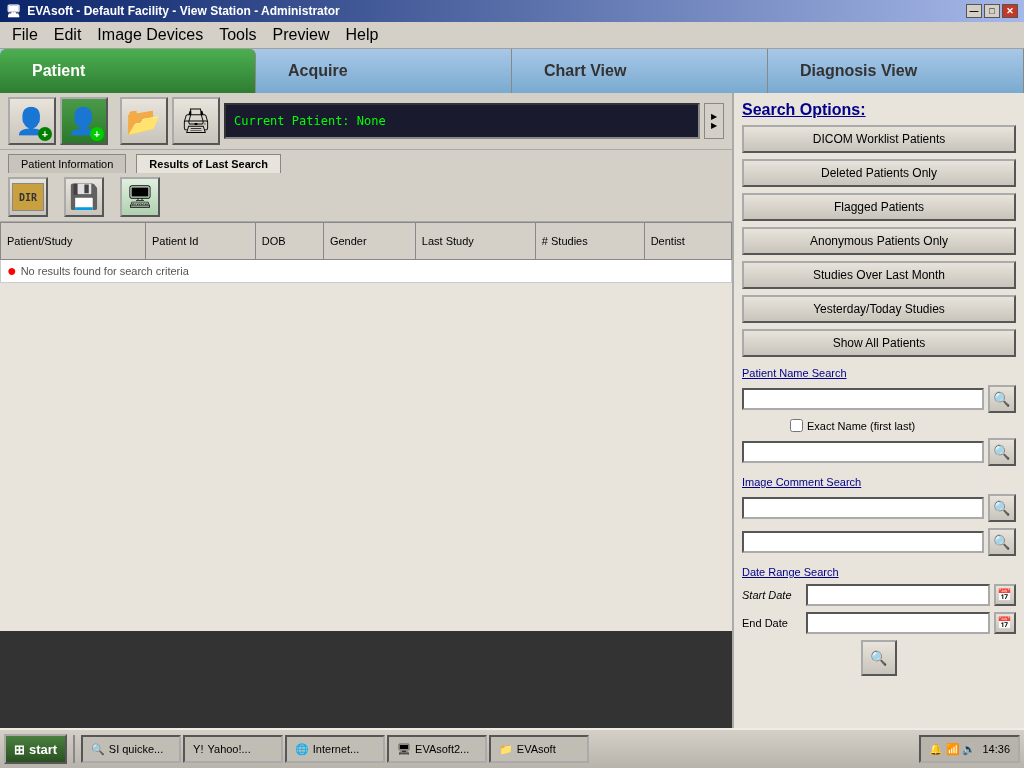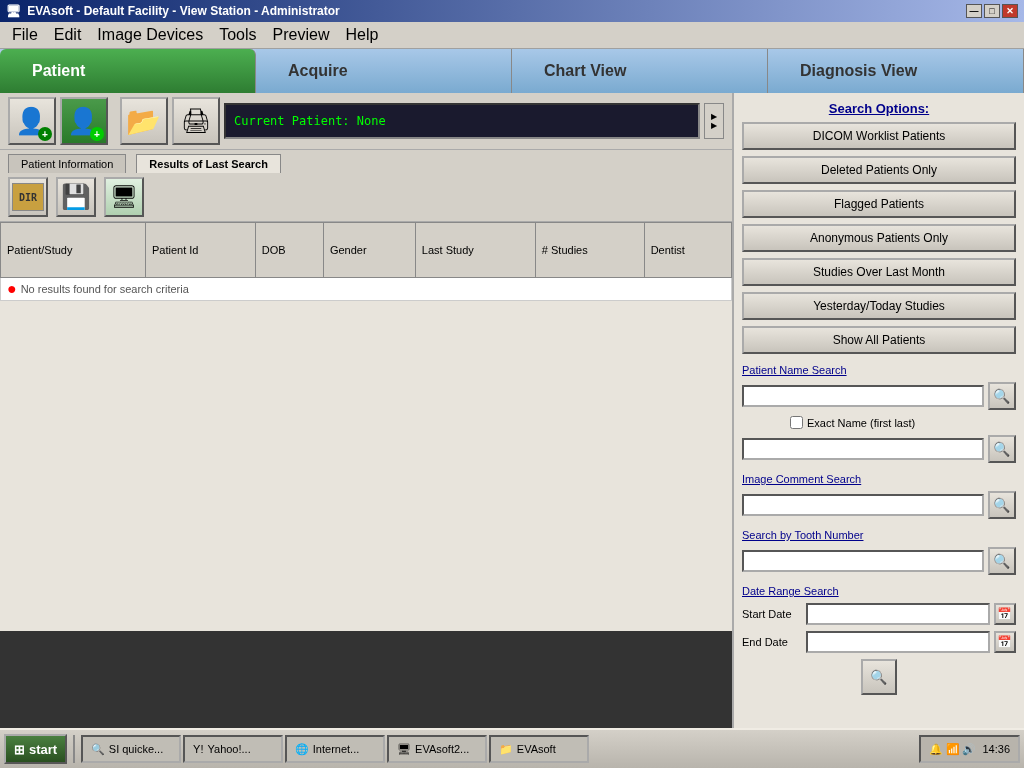--- a/index.html
+++ b/index.html
@@ -151,35 +151,35 @@
     .sub-tab.active {
       background: #e8e4dc;
       font-weight: bold;
     }
 
     
     .second-toolbar {
       display: flex;
       align-items: center;
       padding: 4px 8px;
-      gap: 8px;
+      gap: 16px;
       background: #d4d0c8;
       border-bottom: 1px solid #aaa;
     }
 
     
     .results-table {
       width: 100%;
       border-collapse: collapse;
       font-size: 11px;
     }
     .results-table th {
       background: #d4d0c8;
       border: 1px solid #888;
-      padding: 21px 6px;
+      padding: 12px 6px;
       text-align: left;
       font-weight: normal;
     }
     .results-table td {
       border: 1px solid #ccc;
       padding: 2px 6px;
       background: white;
     }
     .no-results { color: #555; font-size: 11px; display: flex; align-items: center; gap: 4px; }
     .dot { color: red; font-size: 16px; }
@@ -196,22 +196,22 @@
       width: 290px;
       background: #e8e4dc;
       padding: 8px;
       overflow-y: auto;
       display: flex;
       flex-direction: column;
       gap: 6px;
     }
 
     .search-options-title {
-      text-align: center;
-      font-size: 13px;
+      text-align: left;
+      font-size: 16px;
       color: #00008b;
       font-weight: bold;
       text-decoration: underline;
     }
 
     .quick-search-label {
       font-size: 11px;
       color: #555;
       text-decoration: underline;
     }
@@ -520,31 +520,30 @@
     </div>
 
     <div class="field-label">Image Comment Search</div>
     <div class="search-row">
       <input class="search-input" type="text" style="">
       <div class="search-icon-btn">
         <span>🔍</span>
       </div>
     </div>
 
-    <div class="field-label">Search by Tooth Number</div>
     <div class="search-row">
       <input class="search-input" type="text" style="">
       <div class="search-icon-btn">
         <span>🔍</span>
       </div>
     </div>
 
     <div class="field-label">Date Range Search</div>
     <div class="date-row">
-      <span style="width:60px;">Start Date</span>
+      <span style="width:60px;font-style:italic;">Start Date</span>
       <input class="date-input" type="text" style="">
       <div class="cal-btn">
         <span>📅</span>
       </div>
     </div>
     <div class="date-row">
       <span style="width:60px;">End Date</span>
       <input class="date-input" type="text" style="">
       <div class="cal-btn">
         <span>📅</span>

